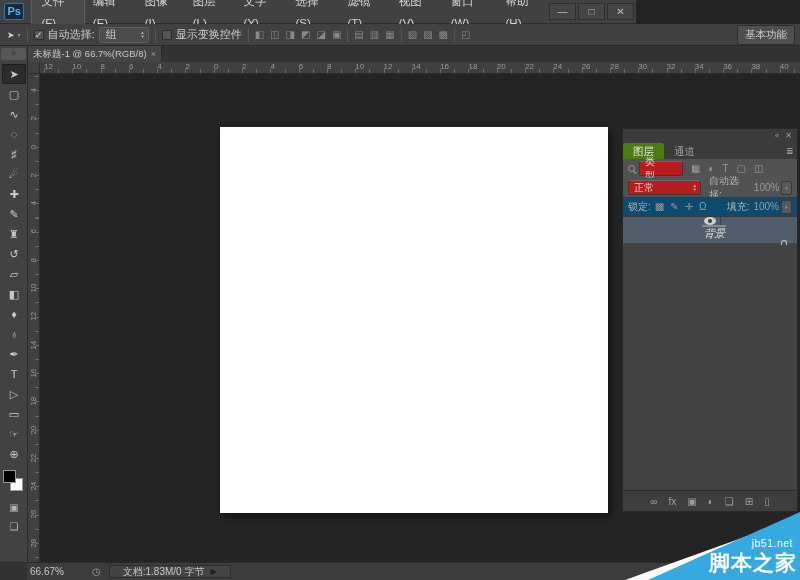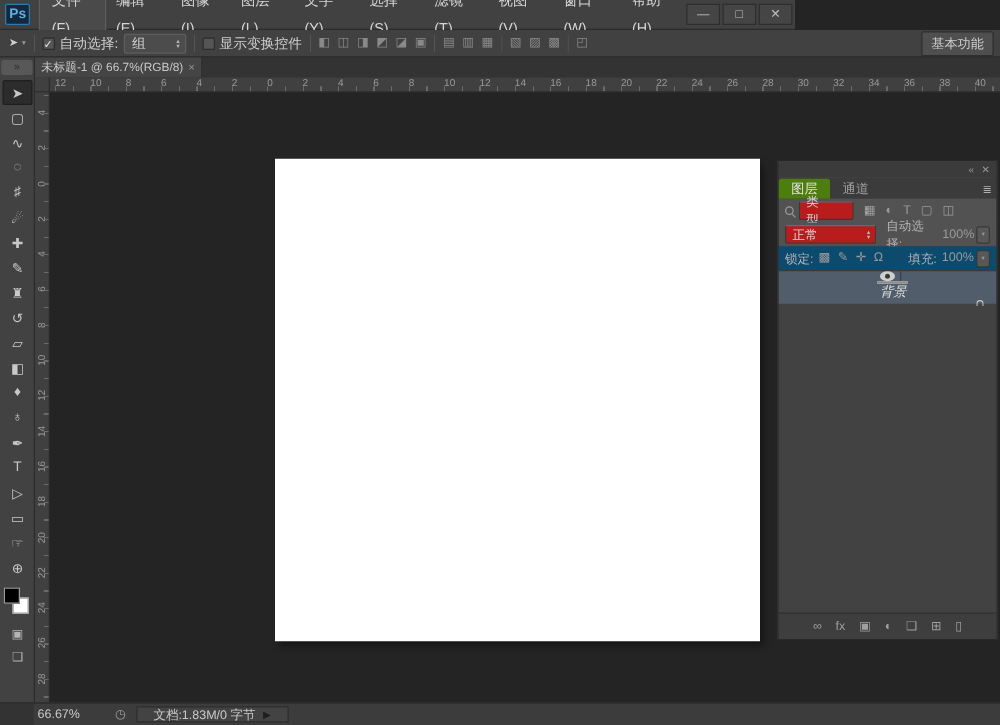--- a/index.html
+++ b/index.html
@@ -444,14 +444,20 @@
   <div id="statusbar">
     <div id="status-corner"></div>
     <span id="zoom-field">66.67%</span>
     <span id="status-clock">◷</span>
     <div id="doc-field">
       <span>文档:1.83M/0 字节</span>
       <span class="arr">▶</span>
     </div>
   </div>
 
+  <div id="watermark">
+    <div id="wm-white"></div>
+    <div id="wm-blue" style="background: rgb(54, 169, 225);"></div>
+    <span id="wm-site">jb51.net</span>
+    <span id="wm-brand">脚本之家</span>
+  </div>
 
 </div>
 
 </body></html>

